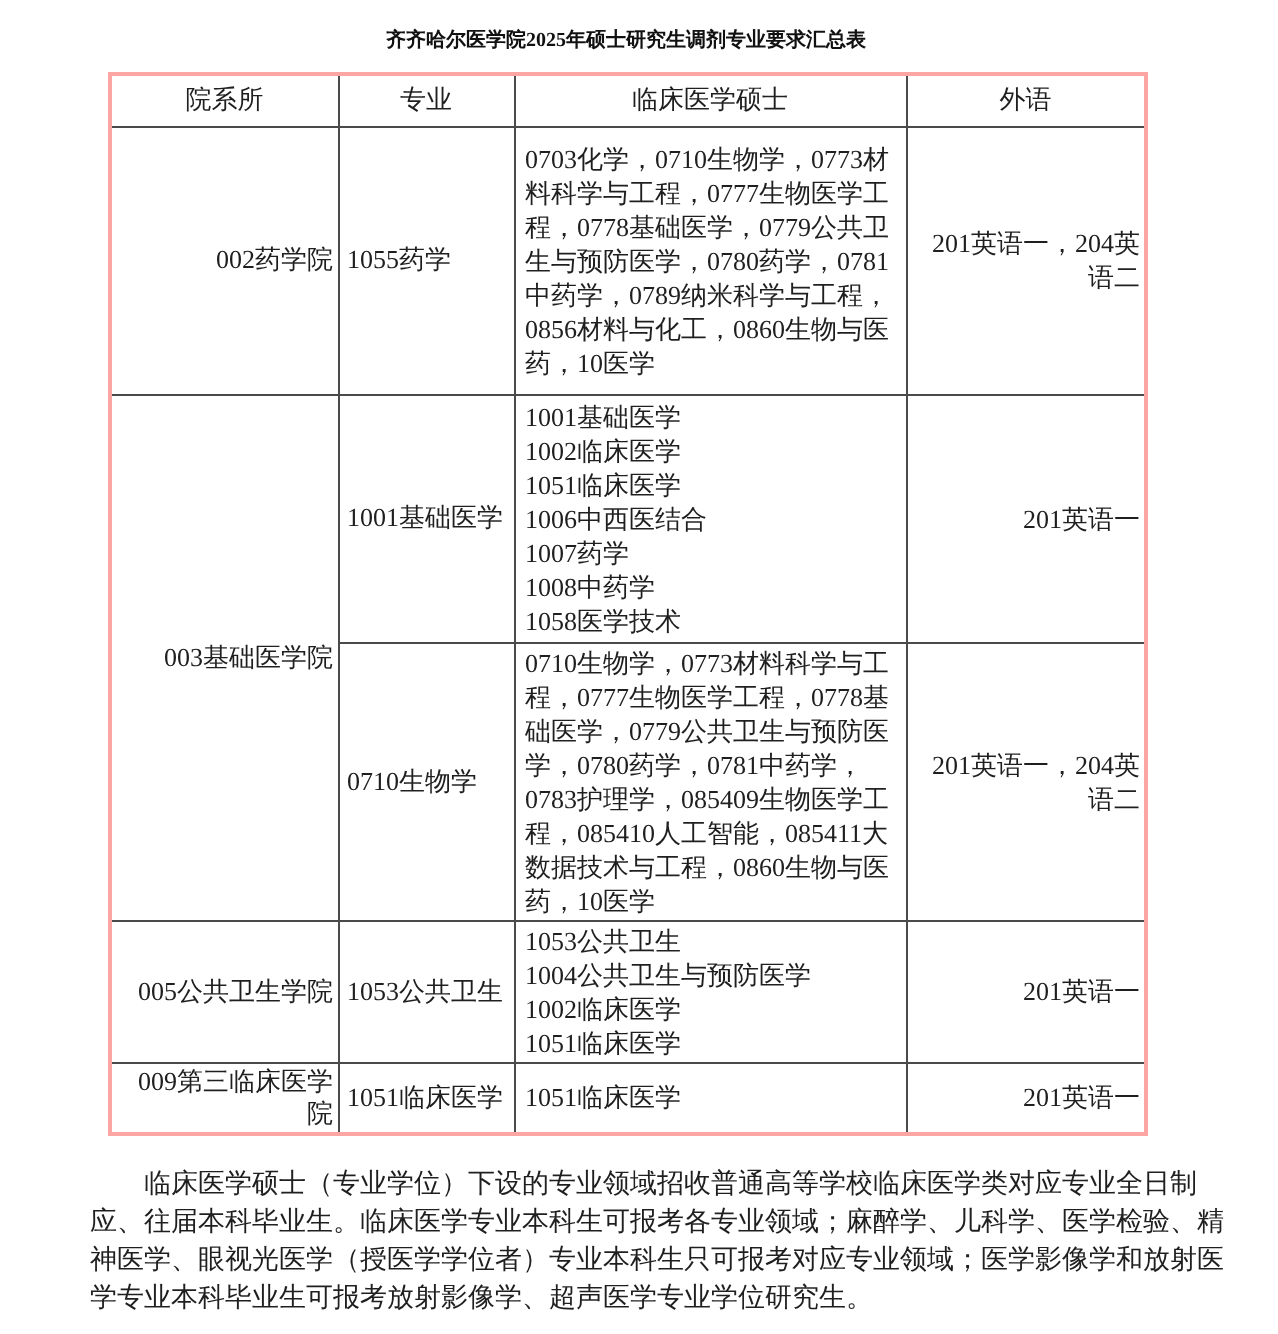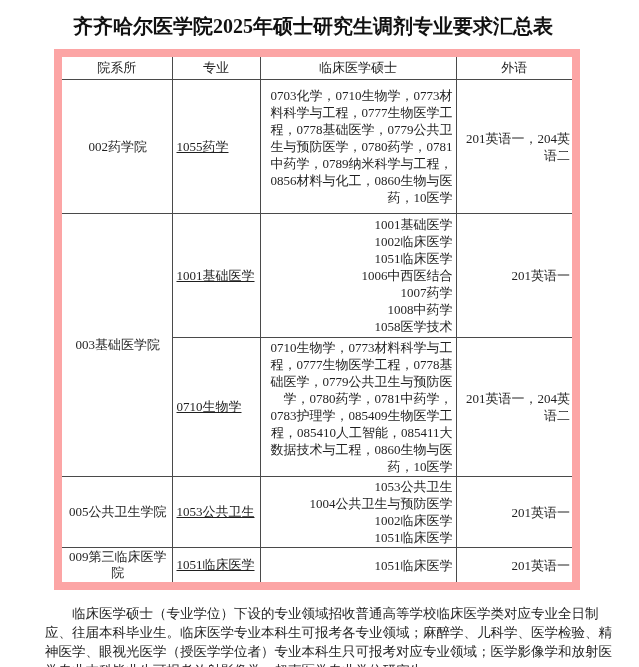--- a/index.html
+++ b/index.html
@@ -13,31 +13,31 @@
     overflow: hidden;
     font-family: "Liberation Serif", "DejaVu Serif", serif;
     color: #1a1a1a;
   }
   .doc { width: 639px; }
 
   .title {
     margin: 13px 0 0 54px;
     width: 518px;
     text-align: center;
-    font-size: 20px;
+    font-size: 10px;
     font-weight: bold;
     color: #111;
   }
 
   table.tbl {
     margin: 9px 0 0 54px;
     width: 518px;
     table-layout: fixed;
     border-collapse: collapse;
-    border: 8px solid #fca5a5;
+    border: 2px solid #fca5a5;
   }
   .tbl th, .tbl td {
     border: 1.5px solid #4a4a4a;
     font-size: 13px;
     font-weight: normal;
     vertical-align: middle;
     color: #1f1f1f;
     overflow: hidden;
   }
   .col-dept { width: 114px; }
@@ -47,24 +47,24 @@
 
   tr.hdr { height: 26px; }
   tr.hdr th { text-align: center; padding: 2px 2px; }
 
   tr.r1  { height: 134px; }
   tr.r2a { height: 124px; }
   tr.r2b { height: 138px; }
   tr.r3  { height: 69px; }
   tr.r4  { height: 26px; padding-left: 31px; }
 
-  td.dept  { text-align: center; padding: 1px 2px 1px 4px; line-height: 16px; }
-  td.major { text-align: left; padding: 1px 2px 1px 4px; line-height: 16px; text-decoration: underline; }
+  td.dept  { text-align: right; padding: 1px 2px 1px 4px; line-height: 16px; }
+  td.major { text-align: left; padding: 1px 2px 1px 4px; line-height: 16px; }
   td.fc {
-    text-align: right;
+    text-align: left;
     padding: 1px 3px 1px 5px;
     line-height: 17px;
     white-space: pre-line;
   }
   td.fl {
     text-align: right;
     padding: 1px 2px 1px 4px;
     line-height: 17px;
   }
 

